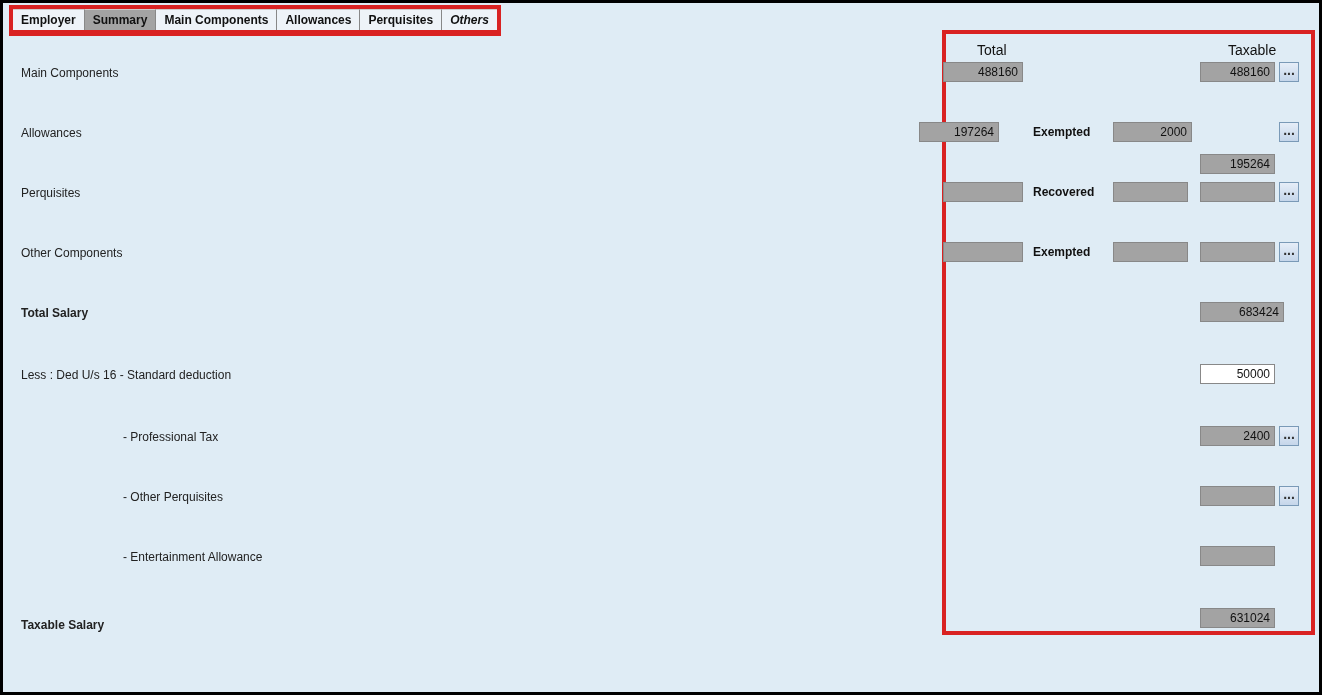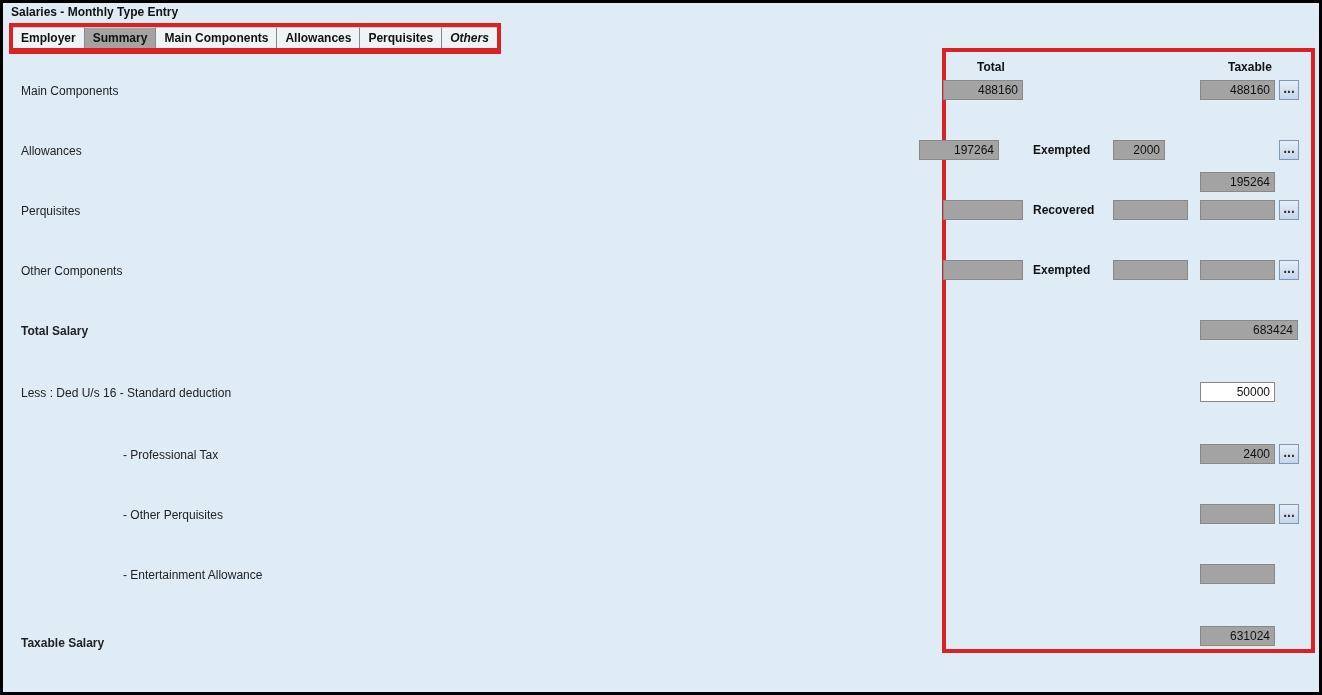--- a/index.html
+++ b/index.html
@@ -34,21 +34,21 @@
     border-right: 1px solid #888; background:#eef3f8; cursor:pointer;
     border-top:1px solid #ccc;
   }
   .tab:last-child{ border-right:none;font-style:italic;}
   .tab.active {
     background: #a3a3a3; position:relative; top:0;
   }
   .body-area {
     position:relative; padding: 6px 0 0 18px; font-size:12px; color:#111;
   }
-  .col-head { position:absolute; top:6px; font-weight:bold; font-size:12px;}
+  .col-head { position:absolute; top:6px; font-weight:normal; font-size:14px;}
   .col-head.total { left: 974px; }
   .col-head.taxable { left: 1225px; }
 
   .row { position:absolute; left:18px; }
   .row-label { font-size:12px; color:#222; }
   .bold { font-weight:bold; }
 
   .ybox, .wbox {
     height:20px; text-align:right; padding: 2px 4px 0 0;
     font-size:12px; position:absolute;
@@ -66,21 +66,20 @@
   .red-highlight-right {
     position:absolute; border:4px solid #d92222;
     left:939px; top:-6px; width: 373px; height:605px;
     pointer-events:none;
   }
 </style>
 </head>
 <body>
 
 <div class="window-outer">
-  <div class="title-bar">Salaries - Monthly Type Entry</div>
 
 
   <div class="tabbar-wrap">
     <div class="tabbar">
       <div class="tab">Employer</div>
       <div class="tab active">Summary</div>
       <div class="tab">Main Components</div>
       <div class="tab">Allowances</div>
       <div class="tab">Perquisites</div>
       <div class="tab">Others</div>
@@ -98,21 +97,21 @@
     </div>
     <div class="ybox" style="left:940px; top:26px; width:80px;">488160</div>
     <div class="ybox" style="left:1197px; top:26px; width:75px;">488160</div>
     <div class="dots-btn" style="left:1276px; top:26px;">...</div>
 
     <div class="row" style="top:90px;">
       <span class="row-label">Allowances</span>
     </div>
     <div class="ybox" style="left:916px; top:86px; width:80px;">197264</div>
     <div class="mid-label" style="left:1030px; top:89px;">Exempted</div>
-    <div class="ybox" style="left:1110px; top:86px; width:52px;">2000</div>
+    <div class="ybox" style="left:1110px; top:86px; width:79px;">2000</div>
     <div class="ybox" style="left:1197px; top:86px; width:75px;margin-top:32px;">195264</div>
     <div class="dots-btn" style="left:1276px; top:86px;">...</div>
 
     <div class="row" style="top:150px;">
       <span class="row-label">Perquisites</span>
     </div>
     <div class="ybox" style="left:940px; top:146px; width:80px;"></div>
     <div class="mid-label" style="left:1030px; top:149px;">Recovered</div>
     <div class="ybox" style="left:1110px; top:146px; width:75px;"></div>
     <div class="ybox" style="left:1197px; top:146px; width:75px;"></div>
@@ -123,21 +122,21 @@
     </div>
     <div class="ybox" style="left:940px; top:206px; width:80px;"></div>
     <div class="mid-label" style="left:1030px; top:209px;">Exempted</div>
     <div class="ybox" style="left:1110px; top:206px; width:75px;"></div>
     <div class="ybox" style="left:1197px; top:206px; width:75px;"></div>
     <div class="dots-btn" style="left:1276px; top:206px;">...</div>
 
     <div class="row bold" style="top:270px;">
       <span class="row-label bold">Total Salary</span>
     </div>
-    <div class="ybox" style="left:1197px; top:266px; width:98px;">683424</div>
+    <div class="ybox" style="left:1197px; top:266px; width:84px;">683424</div>
 
     <div class="row" style="top:332px;">
       <span class="row-label">Less : Ded U/s 16 - Standard deduction</span>
     </div>
     <div class="wbox" style="left:1197px; top:328px; width:75px;">50000</div>
 
     <div class="row" style="top:394px; left:120px;">
       <span class="row-label">- Professional Tax</span>
     </div>
     <div class="ybox" style="left:1197px; top:390px; width:75px;">2400</div>

